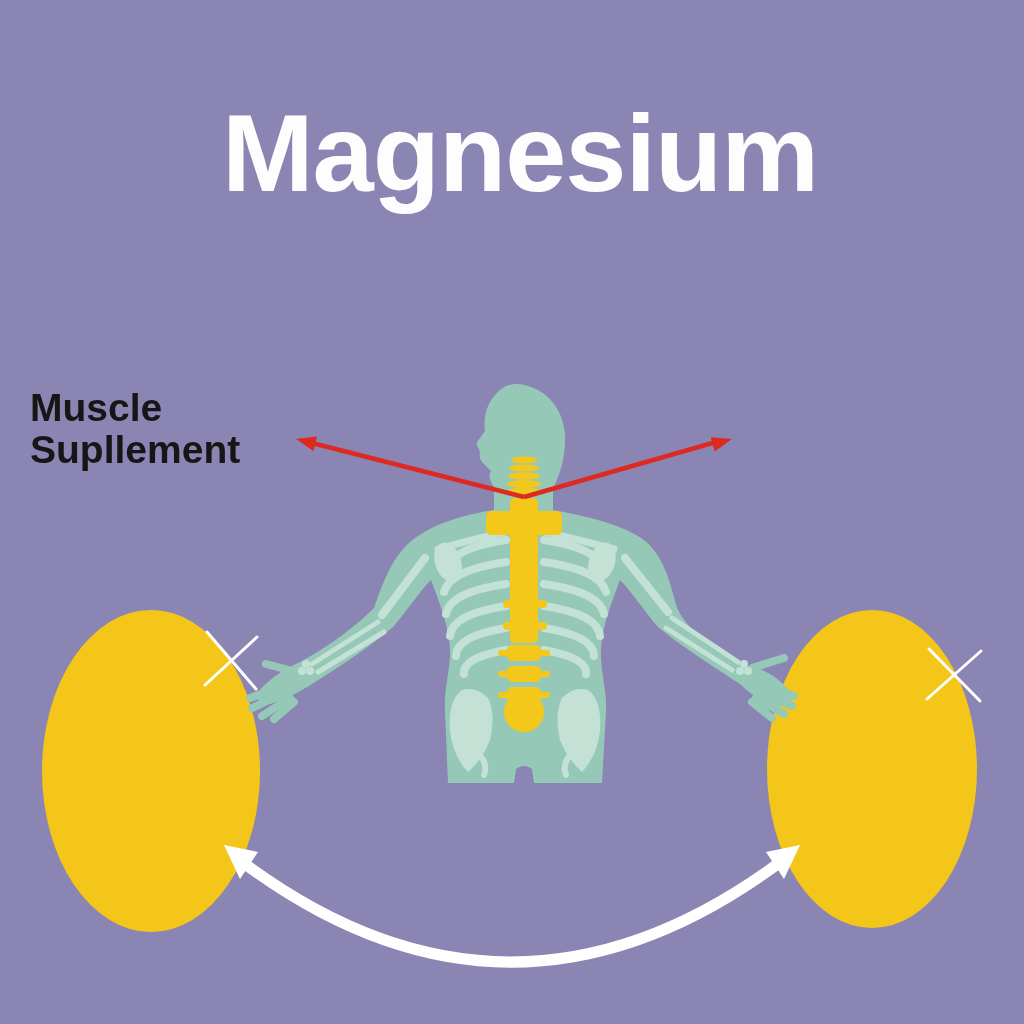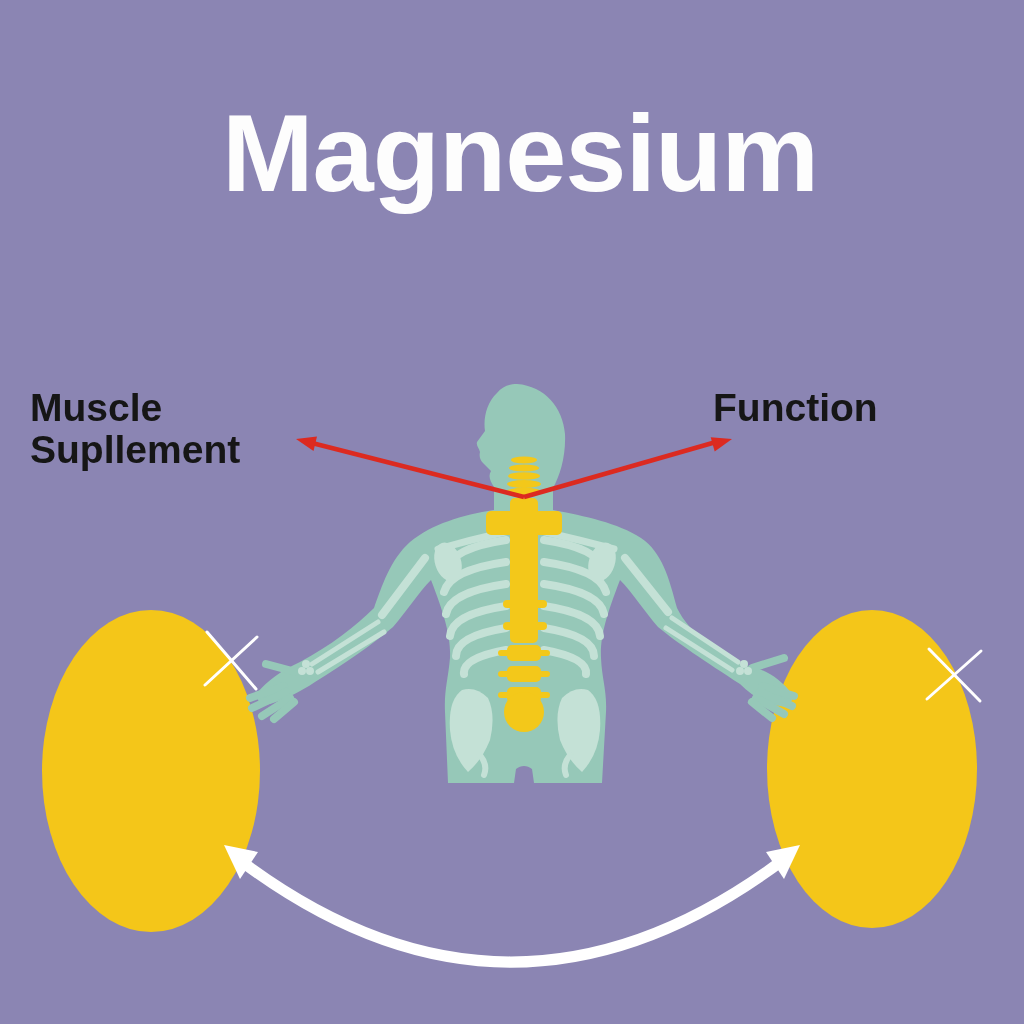--- a/index.html
+++ b/index.html
@@ -200,16 +200,15 @@
   <div class="title">
     <div>Magnesium</div>
   </div>
 
   <div class="side-label left">
     <div>Muscle</div>
     <div>Supllement</div>
   </div>
 
   <div class="side-label right">
-    <div>Function</div>
   </div>
 
 </div>
 
 </body></html>

